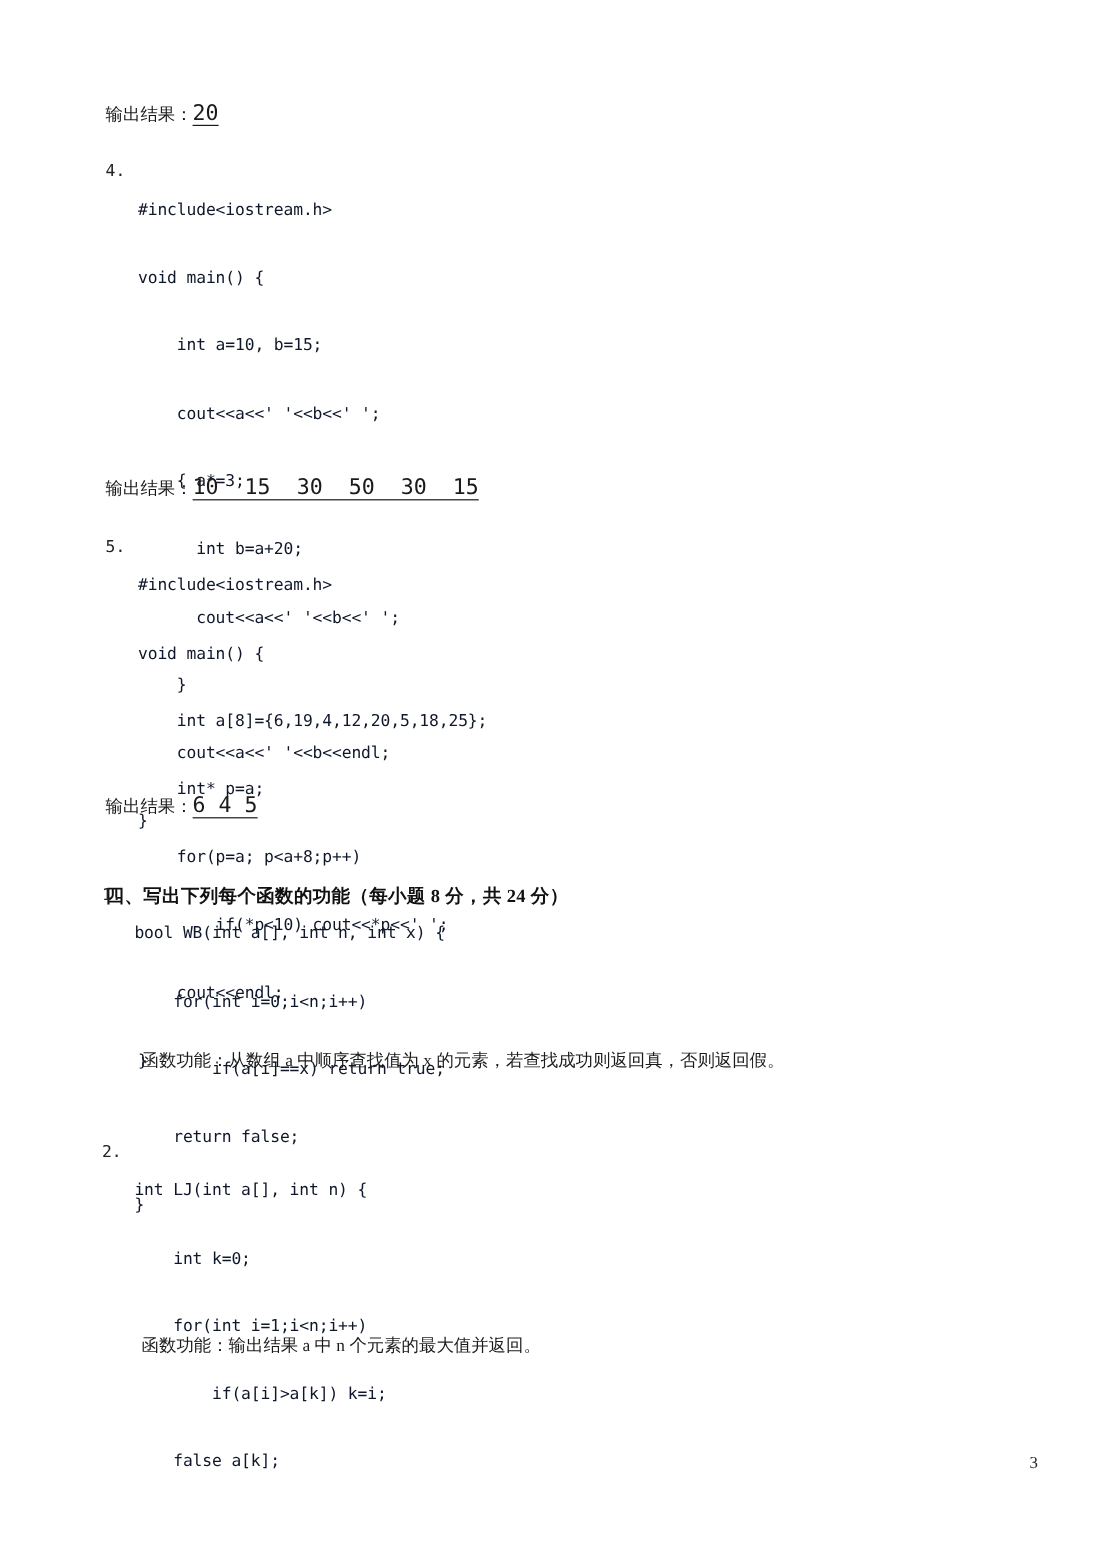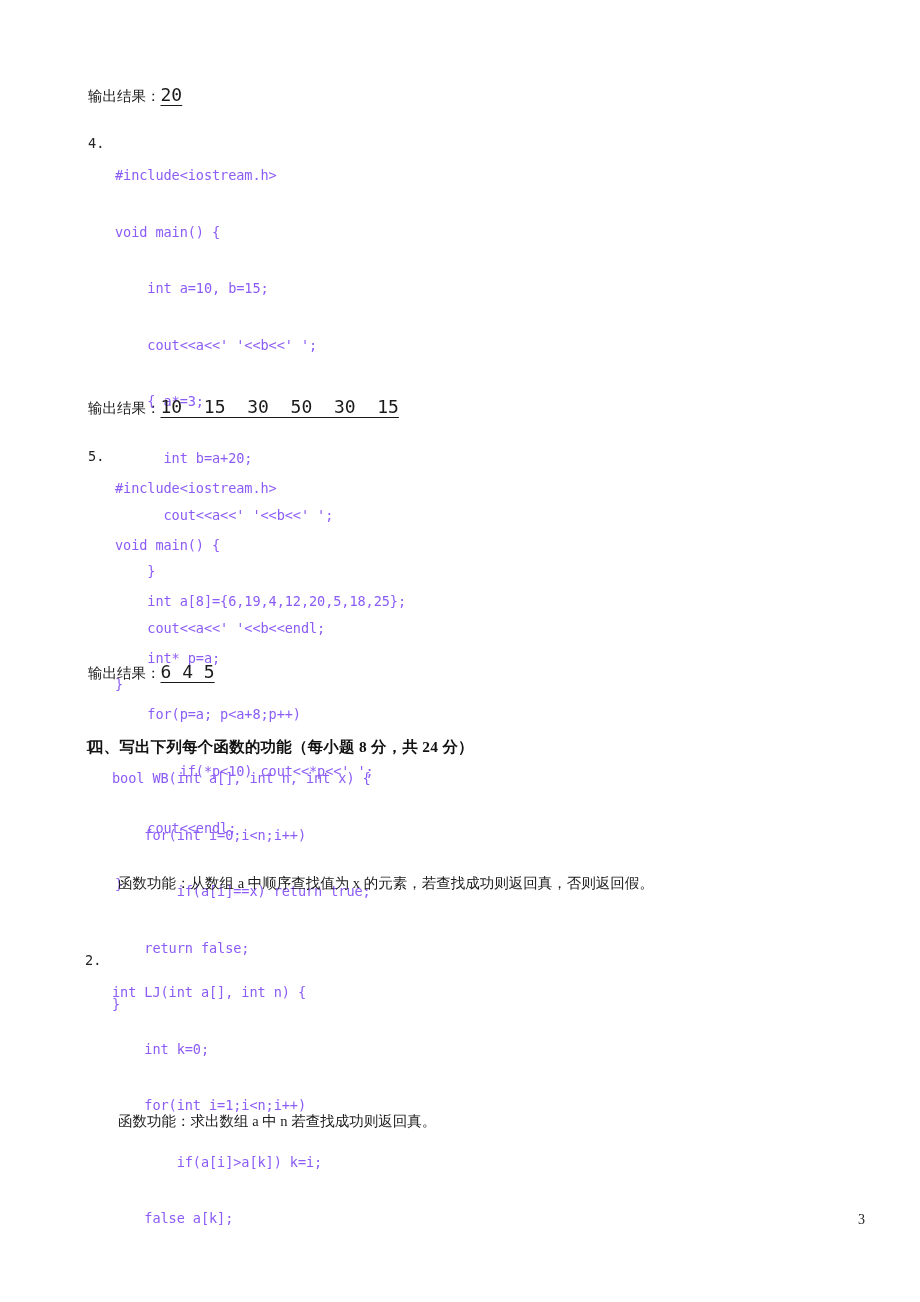--- a/index.html
+++ b/index.html
@@ -16,21 +16,21 @@
     width: 920px;
     height: 1266px;
     background: #ffffff;
     overflow: hidden;
   }
   .code {
     font-family: "DejaVu Sans Mono", "Liberation Mono", monospace;
     font-size: 13.6px;
     letter-spacing: -0.1px;
     white-space: pre;
-    color: #8b5cf6;
+    color: #0f172a;
   }
 
   
   .result-line {
     position: absolute;
     display: flex;
     align-items: baseline;
     white-space: pre;
   }
   .result-label {
@@ -173,18 +173,18 @@
     <span class="ln">int LJ(int a[], int n) {</span>
     <span class="ln">    int k=0;</span>
     <span class="ln">    for(int i=1;i&lt;n;i++)</span>
     <span class="ln">        if(a[i]&gt;a[k]) k=i;</span>
     <span class="ln">    false a[k];</span>
     <span class="ln">}</span>
   </div>
 
   <div class="func-desc" style="left:118px; top:1112px;">
     <span class="fd-label">函数功能：</span>
-    <span class="fd-value">求出数组 a 中 n 若查找成功则返回真。</span>
+    <span class="fd-value">输出结果 a 中 n 个元素的最大值并返回。</span>
   </div>
 
   <div class="page-number">3</div>
 
 </div>
 
 </body></html>

